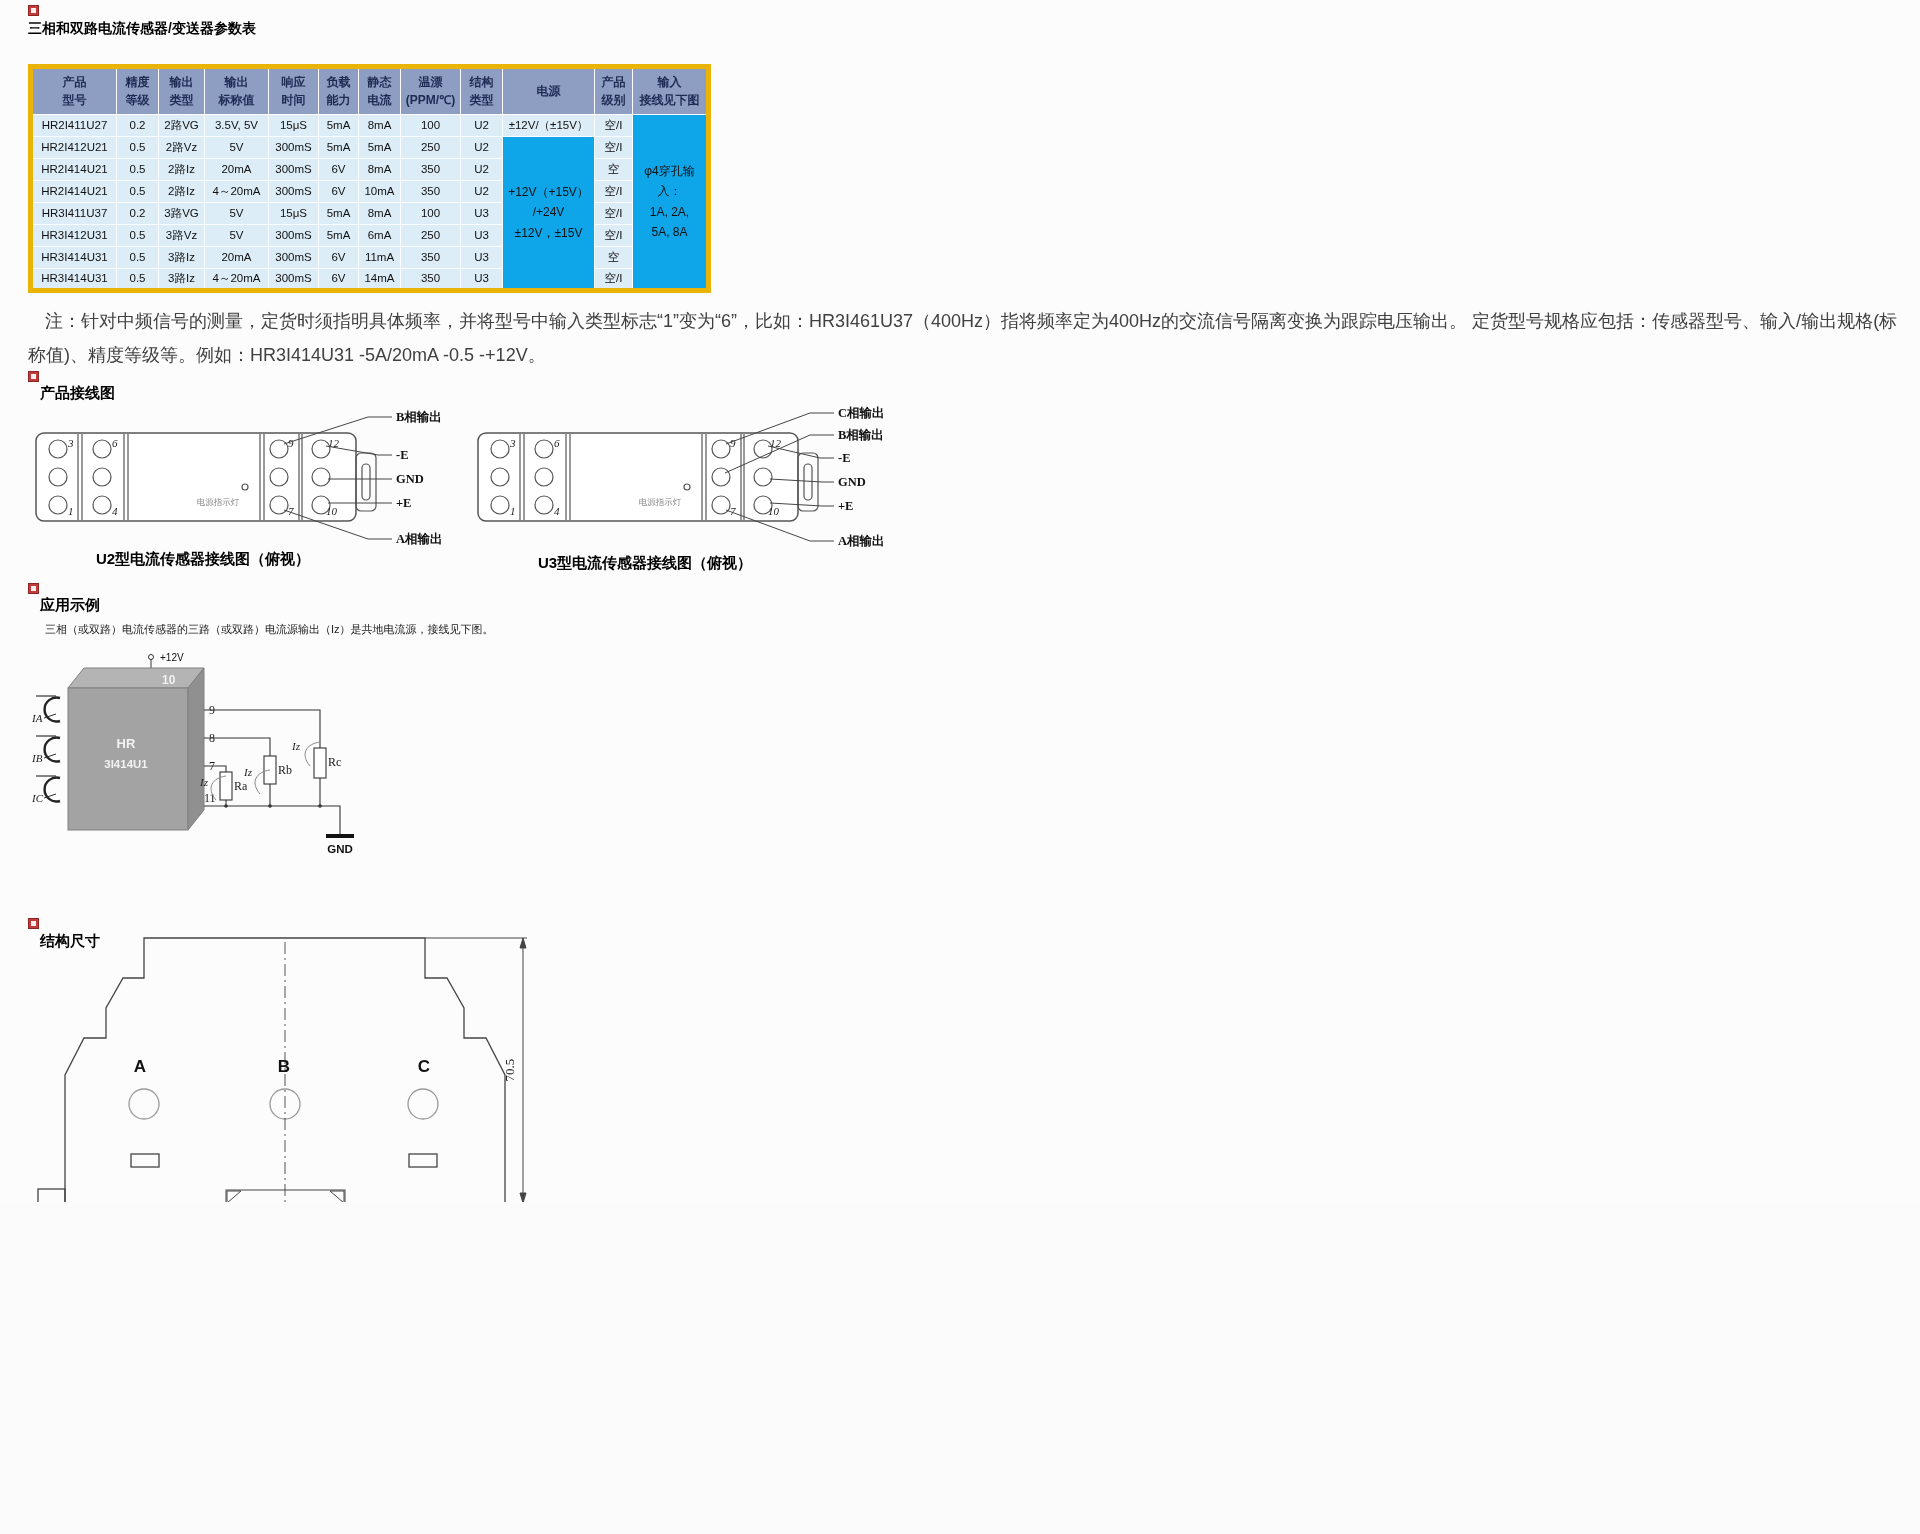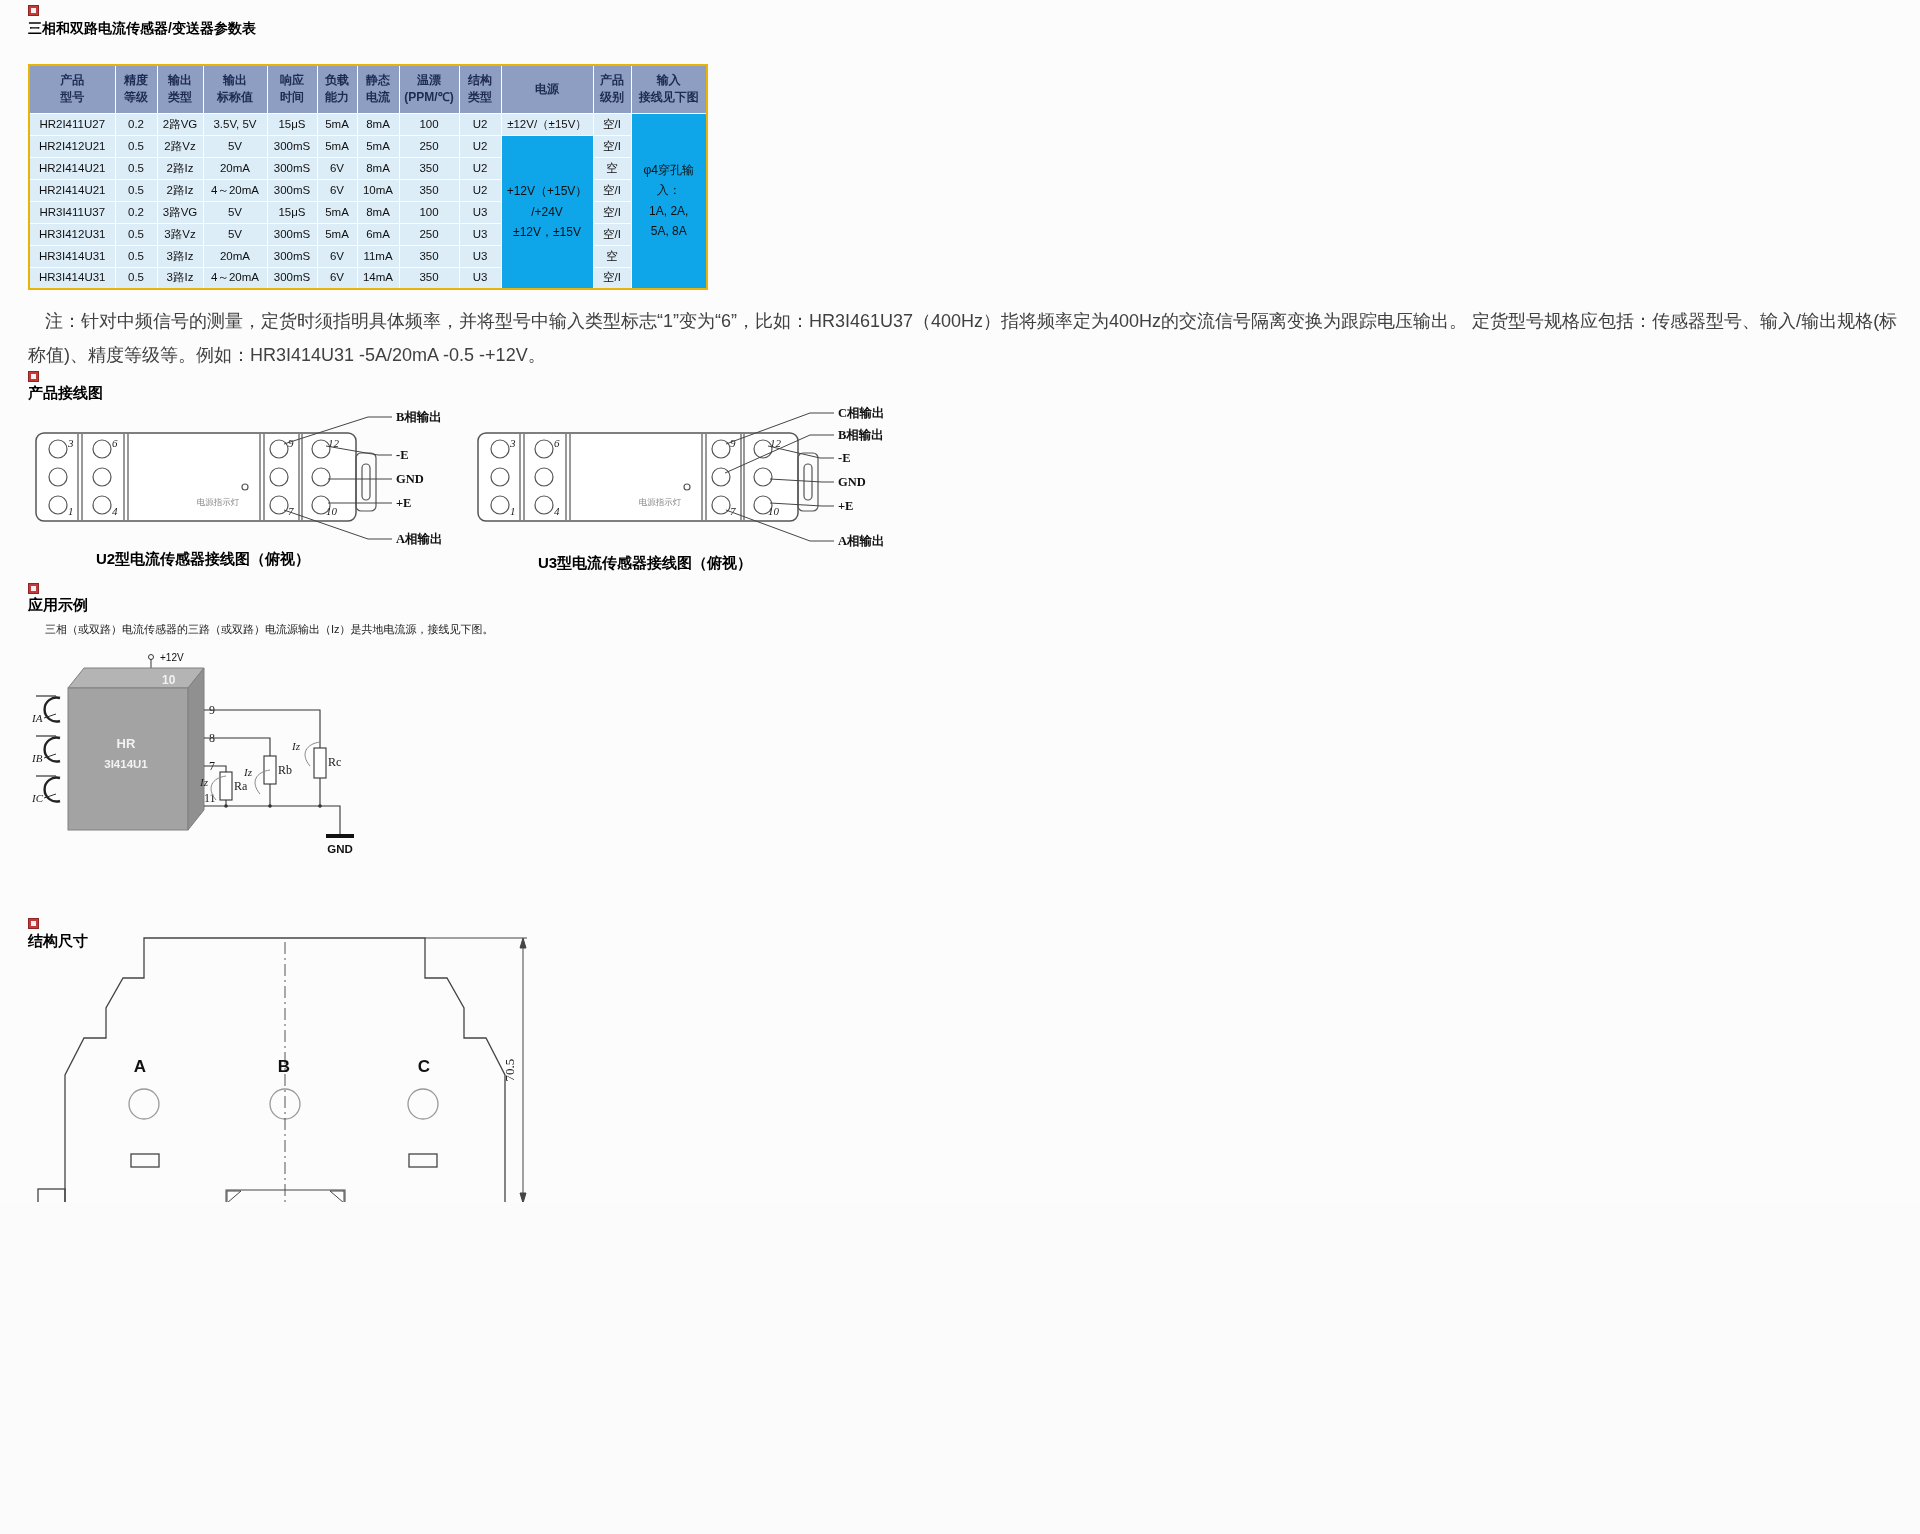--- a/index.html
+++ b/index.html
@@ -2,25 +2,25 @@
 <html><head>
 <meta charset="utf-8">
 <style>
   * { margin:0; padding:0; box-sizing:border-box; }
   body { font-family:"Liberation Sans", sans-serif; background:#fbfbfb; color:#111; }
   .page { position:relative; width:1920px; height:1202px; background:#fcfcfc; overflow:hidden; }
   .abs { position:absolute; }
   .marker { position:absolute; width:11px; height:11px; background:#c23b3b; border:1px solid #8e2424; }
   .marker::after { content:""; display:block; width:5px; height:5px; margin:2px; background:#fff; opacity:.92; }
   .doc-title { font-size:14px; font-weight:bold; color:#000; }
-  .sec-h { font-size:15px; font-weight:bold; color:#000; z-index:3; }
+  .sec-h { font-size:15px; font-weight:bold; color:#000; z-index:3;margin-left:12px; }
   .note { width:1885px; font-size:18px; line-height:1.9; color:#404040; text-indent:17px; }
   .desc { width:900px; font-size:11px; color:#222; text-indent:17px; }
 
-  table.params { border-collapse:collapse; table-layout:fixed; width:678px; border:2px solid #eab308; }
+  table.params { border-collapse:collapse; table-layout:fixed; width:678px; border:5px solid #eab308; }
   table.params th { background:#8d9ec2; color:#1e2a52; font-weight:bold; font-size:12px;
     border:1px solid #fdfdfd; white-space:pre-line; height:48px; line-height:1.45; padding:1px; text-align:center; }
   table.params td { background:#ddedf8; border:1px solid #fbfdfe; font-size:11.5px; text-align:center;
     height:22px; padding:0 2px; white-space:pre-line; line-height:1.3; color:#101010; }
   table.params td.merged { background:#0ea5e9; font-size:12px; line-height:1.7; }
 
   svg { font-family:"Liberation Sans", sans-serif; }
   .tnum  { font-family:"Liberation Serif", serif; font-style:italic; font-size:11px; fill:#222; }
   .dlabel{ font-family:"Liberation Serif", serif; font-weight:bold; font-size:12.5px; fill:#111; }
   .cap   { font-family:"Liberation Sans", sans-serif; font-weight:bold; font-size:15px; fill:#000; }

